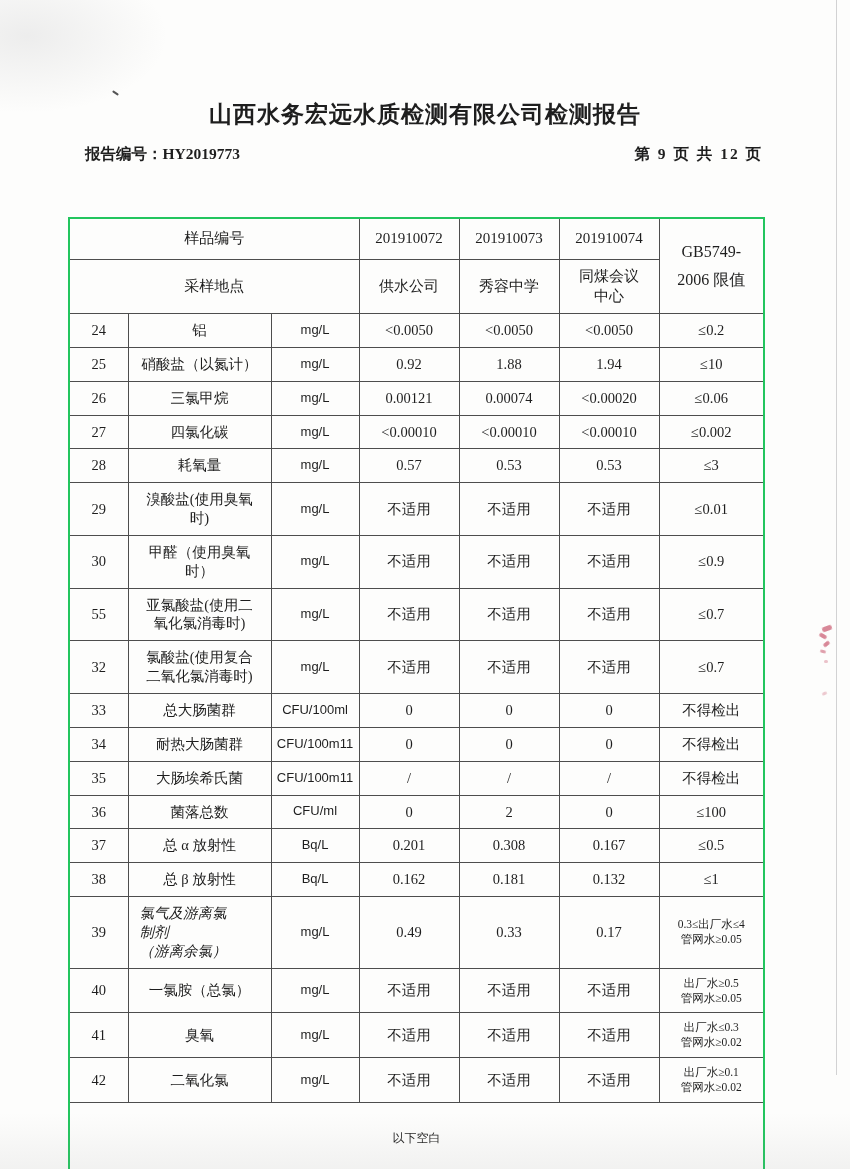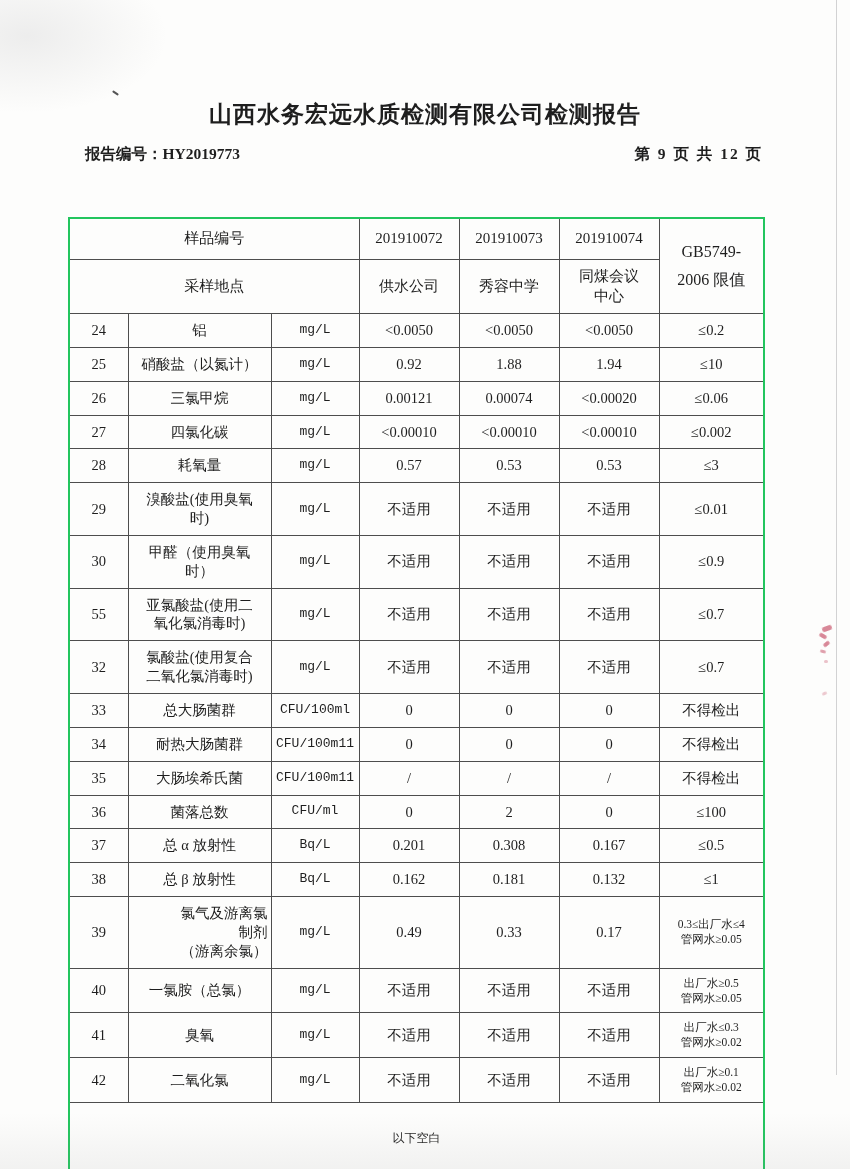--- a/index.html
+++ b/index.html
@@ -64,22 +64,22 @@
   .doc-table td{
     border:1px solid #4d4d4d;
     text-align:center;vertical-align:middle;
     padding:7px 3px;line-height:1.3;
     overflow:hidden;
   }
   .doc-table{border:2px solid #22c55e;margin-top:44px;}
   thead td{height:26px;font-size:15px;}
   .preline{white-space:pre-line;}
   .name-cell{text-align:left;padding-left:9px;}
-  .name-cell.center{text-align:right;padding-left:3px;}
-  .unit-cell{font-size:13px;font-family:Liberation Mono, monospace;}
+  .name-cell.center{text-align:left;padding-left:11px;font-style:italic;}
+  .unit-cell{font-size:13px;font-family:Liberation Sans, sans-serif;}
   .gb-cell{font-size:16px;padding:4px 2px;border-radius:12px;}
   .gb-cell div{margin:7px 0;}
   .limit-two{font-size:11.5px;line-height:1.45;padding:3px 1px;}
   .footer-cell{
     text-align:left;vertical-align:top;height:58px;
     padding:6px 3px 6px 9px;font-size:12px;
   }
 </style>
 </head>
 <body>

